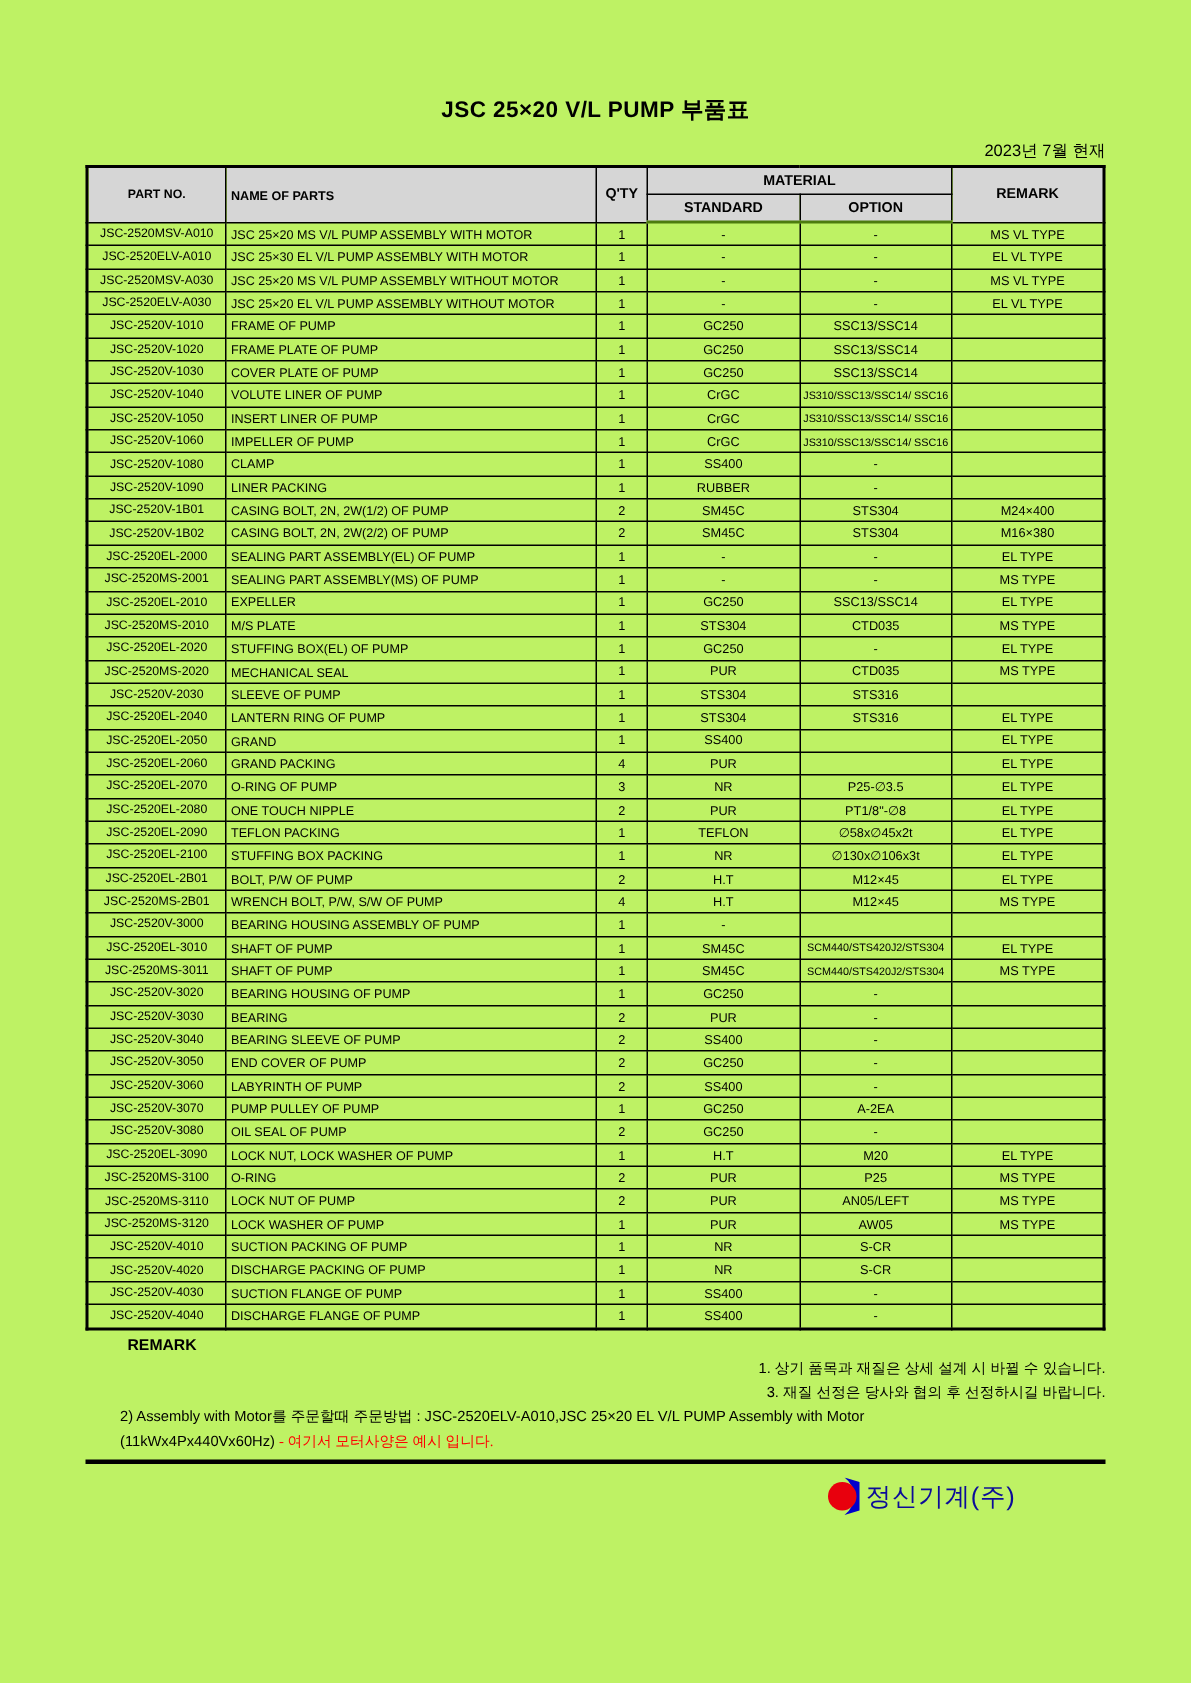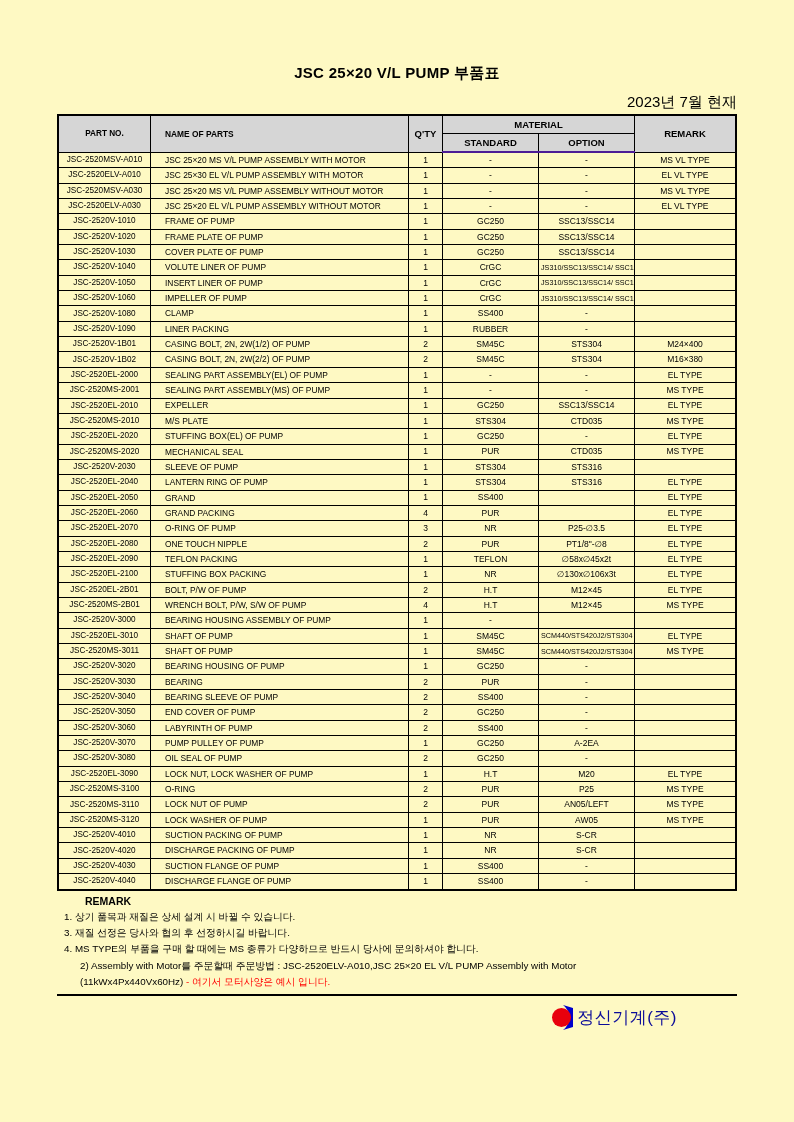--- a/index.html
+++ b/index.html
@@ -1,53 +1,53 @@
 <!DOCTYPE html>
 <html><head>
 <meta charset="utf-8">
 <style>
   html,body{margin:0;padding:0;background:#888;}
   .page{
-    width:794px;height:1122px;background:#fef9c3;margin:0 auto;
+    width:794px;height:1122px;background:#bef264;margin:0 auto;
     font-family:"Liberation Sans","DejaVu Sans",sans-serif;color:#000;
     position:relative;overflow:hidden;box-sizing:border-box;
   }
   .title{
     padding-top:64px;text-align:center;font-size:15px;font-weight:bold;
     letter-spacing:0.3px;
   }
   .date-note{
-    width:680px;margin:10px auto 2px auto;text-align:right;font-size:15px;
+    width:680px;margin:10px auto 2px auto;text-align:right;font-size:11px;
   }
   table.parts{
     width:680px;margin:0 auto;border-collapse:collapse;table-layout:fixed;
     border:2px solid #000;
   }
   table.parts th, table.parts td{
     border:1px solid #000;overflow:hidden;white-space:nowrap;
   }
   thead th{
     background:#d6d6d6;font-size:9.5px;font-weight:bold;height:17px;
     padding:0 2px;
   }
-  thead tr.h2 th{border-bottom:2px solid #4c1d95;}
+  thead tr.h2 th{border-bottom:2px solid #4d7c0f;}
   td{height:14.35px;font-size:8.5px;padding:0 2px;line-height:1;}
   .c-part{width:87px;text-align:center;font-size:8.2px;}
-  .c-name{width:241px;text-align:left;padding-left:14px;font-size:8.4px;}
+  .c-name{width:241px;text-align:left;padding-left:3px;font-size:8.4px;}
   .c-qty{width:29px;text-align:center;margin-left:34px;}
   .c-std{width:75px;text-align:center;}
   .c-opt{width:128px;text-align:center;}
   .c-rem{width:96px;text-align:center;}
   td.tiny{font-size:7.2px;}
   .remark-wrap{width:680px;margin:3px auto 0 auto;}
   .remark-head{font-size:10.5px;font-weight:bold;padding-left:28px;line-height:15px;}
-  .note{font-size:9.8px;line-height:16.4px;padding-left:7px;}
+  .note{font-size:9.8px;line-height:16.4px;padding-left:7px;text-align:right;}
   .subnote{font-size:9.8px;line-height:16.4px;padding-left:23px;}
   .lastline{font-size:9.8px;line-height:16.4px;padding-left:23px;}
-  .red-text{color:#ff0000;}
+  .red-text{color:#ff0000;font-family:Liberation Serif, serif;}
   .rule{width:680px;margin:3px auto 0 auto;height:2.5px;background:#000;}
   .logo-row{width:680px;margin:9px auto 0 auto;display:flex;justify-content:flex-end;
     padding-right:60px;box-sizing:border-box;align-items:center;}
   .logo{display:flex;align-items:center;gap:2px;}
   .logo-text{font-size:17px;color:#0b0b99;letter-spacing:0.5px;}
 </style>
 </head>
 <body>
 
 <div class="page">
@@ -455,21 +455,20 @@
           <td class="c-opt">-</td>
           <td class="c-rem"></td>
         </tr>
       </tbody>
   </table>
 
   <div class="remark-wrap">
     <div class="remark-head">REMARK</div>
     <div class="note">1. 상기 품목과 재질은 상세 설계 시 바뀔 수 있습니다.</div>
     <div class="note">3. 재질 선정은 당사와 협의 후 선정하시길 바랍니다.</div>
-    <div class="note">4. MS TYPE의 부품을 구매 할 때에는 MS 종류가 다양하므로 반드시 당사에 문의하셔야 합니다.</div>
     <div class="subnote">2) Assembly with Motor를 주문할때 주문방법 : JSC-2520ELV-A010,JSC 25×20 EL V/L PUMP Assembly with Motor</div>
     <div class="lastline"><span>(11kWx4Px440Vx60Hz) </span><span class="red-text">- 여기서 모터사양은 예시 입니다.</span></div>
   </div>
 
   <div class="rule"></div>
 
   <div class="logo-row">
     <div class="logo">
       <svg width="23" height="25" viewBox="0 0 23 25">
         <path d="M11 0 L21 3 L21 22 L11 25 A 15.5 15.5 0 0 0 11 0 Z" fill="#0000cc"></path>

